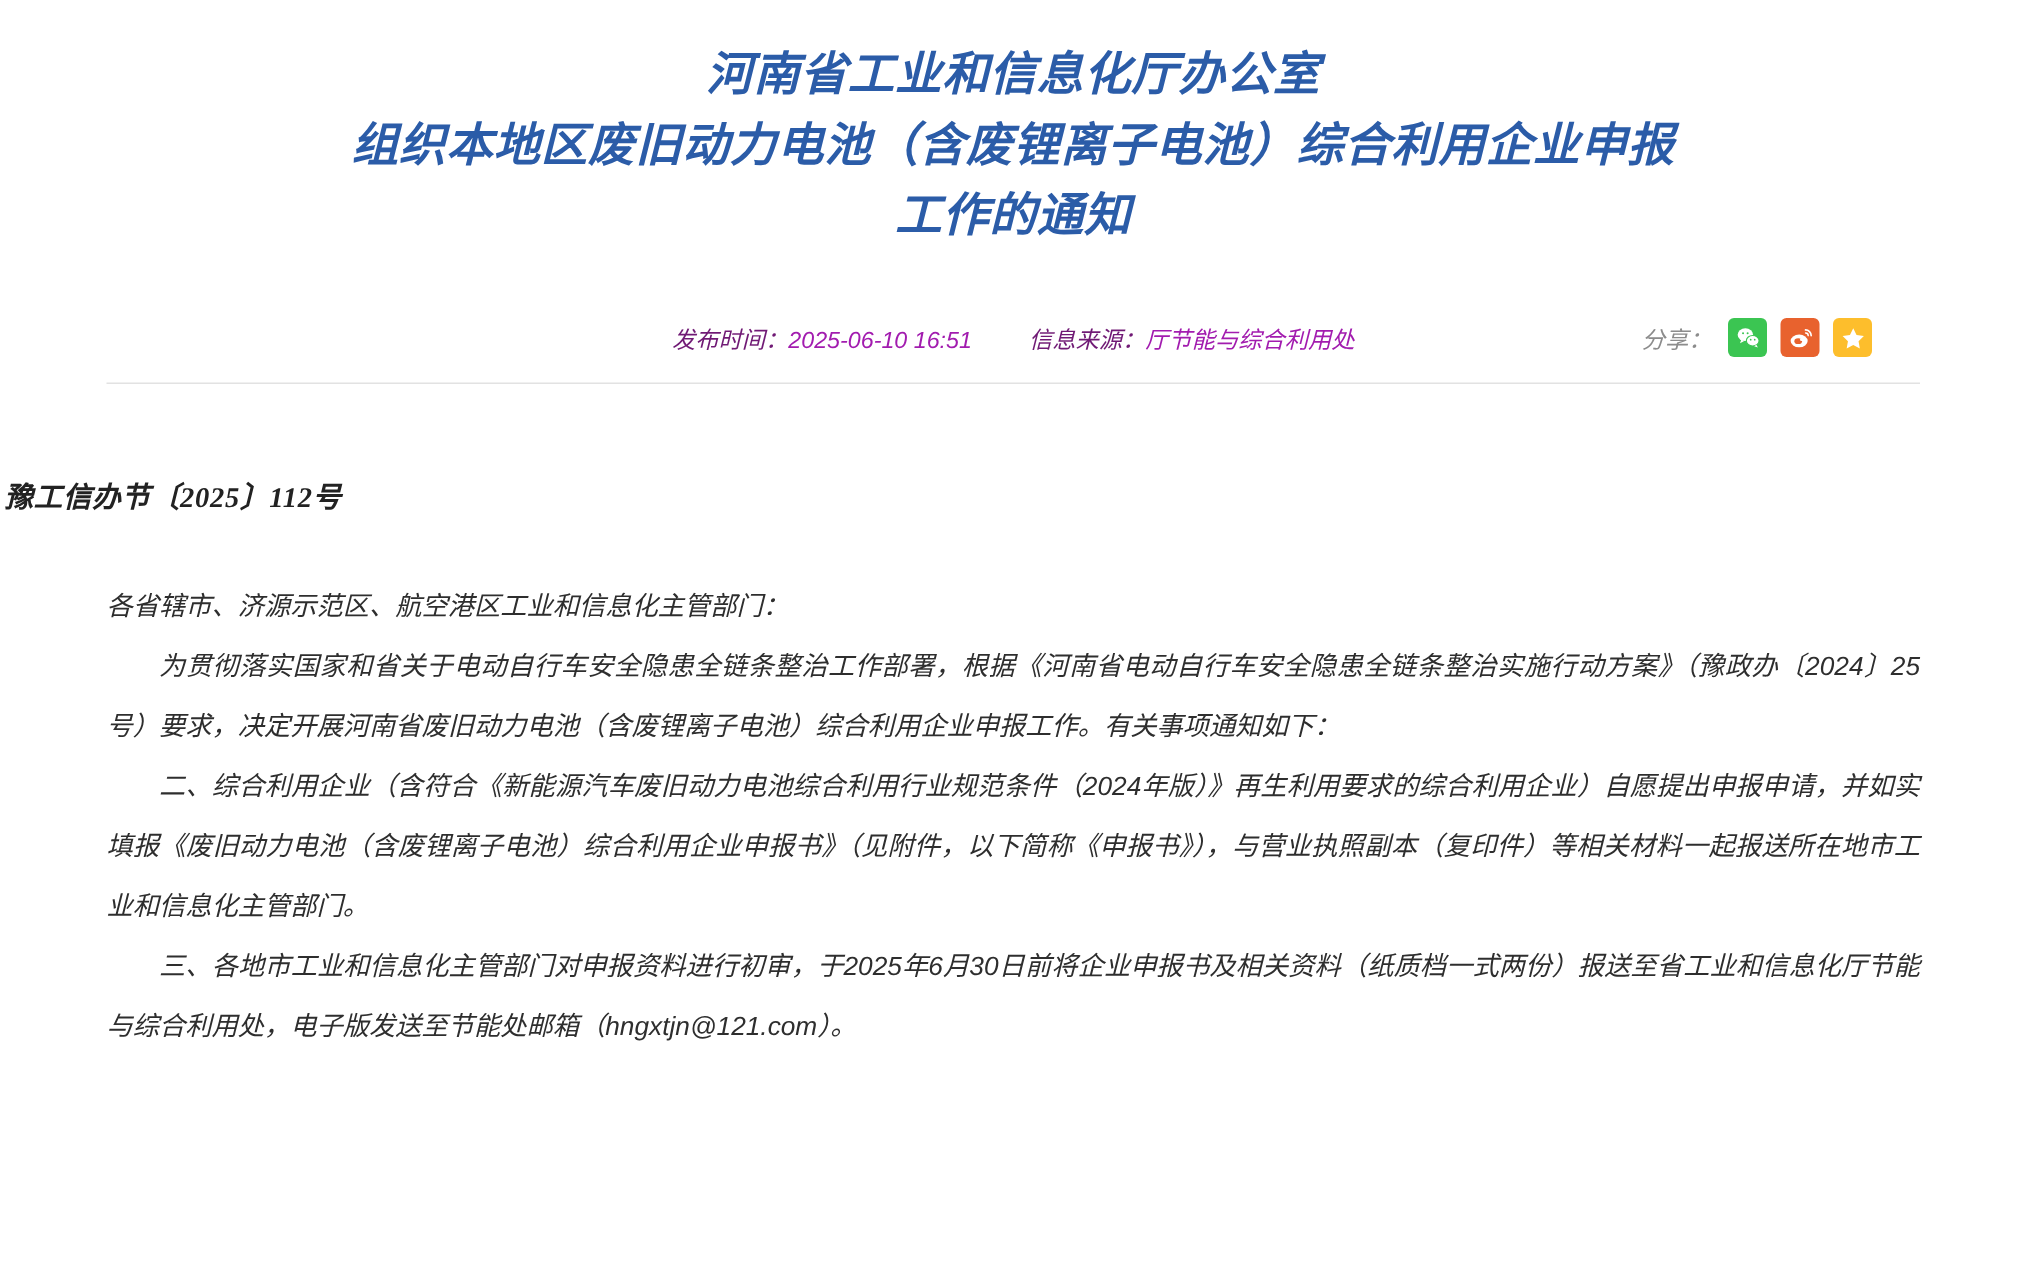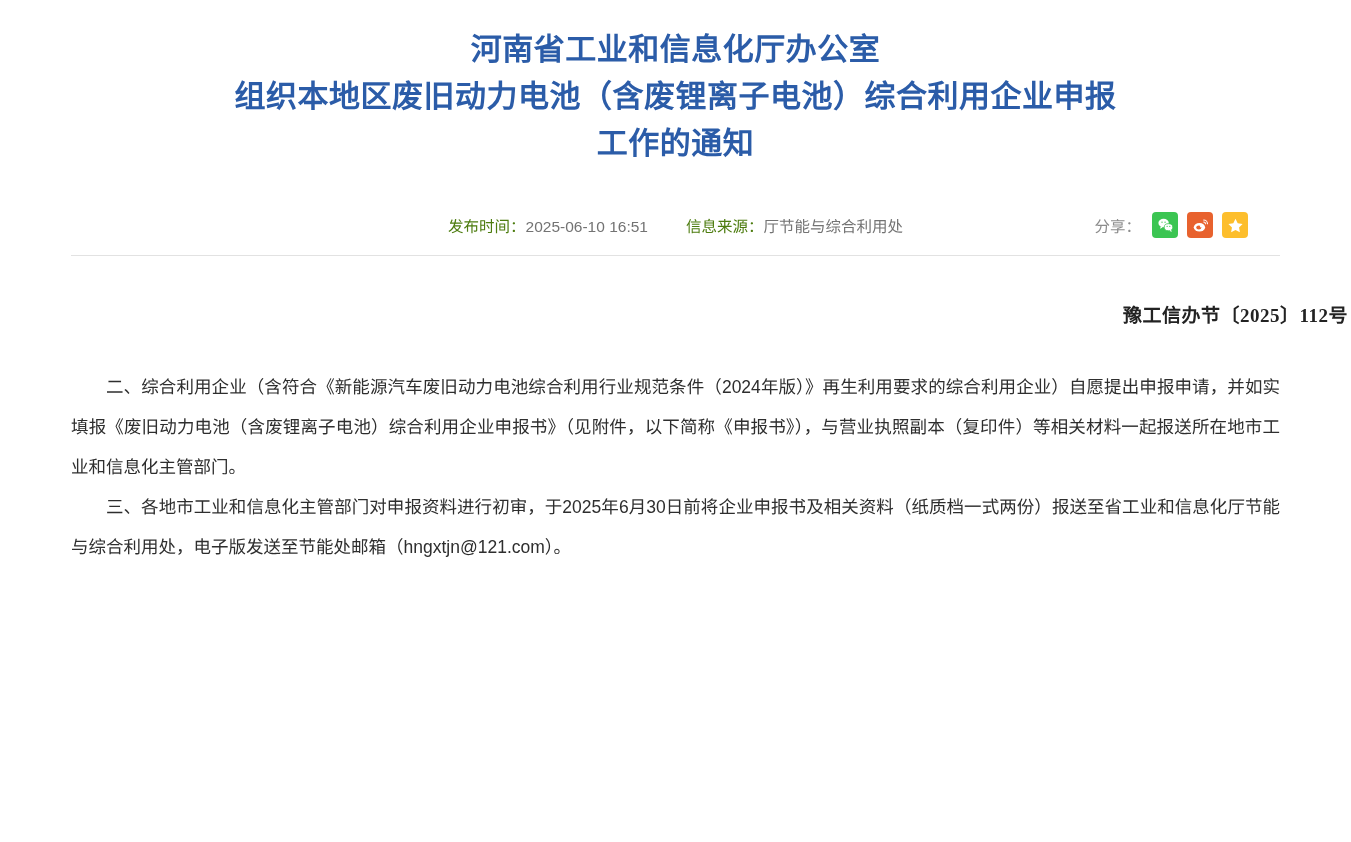--- a/index.html
+++ b/index.html
@@ -11,20 +11,21 @@
     width: 1351px;
     min-height: 842px;
     font-family: "Liberation Sans", "DejaVu Sans", sans-serif;
     color: #333333;
     -webkit-font-smoothing: antialiased;
   }
   .page {
     width: 1345px;
     margin: 0 auto;
     position: relative;
+    font-style: italic;
   }
 
   
   .title-block {
     padding: 26px 70px 0 70px;
     text-align: center;
   }
   .doc-title {
     font-size: 31px;
     line-height: 47px;
@@ -48,22 +49,22 @@
     font-size: 15.5px;
   }
   .meta-center {
     display: flex;
     align-items: center;
     gap: 38px;
   }
   .meta-item {
     white-space: nowrap;
   }
-  .meta-label { color: #4d7c0f; }
-  .meta-value { color: #737373; }
+  .meta-label { color: #701a75; }
+  .meta-value { color: #a21caf; }
 
   .share-wrap {
     position: absolute;
     right: 100px;
     top: 50%;
     transform: translateY(-50%);
     display: flex;
     align-items: center;
     gap: 9px;
     justify-content: flex-end;
@@ -92,22 +93,22 @@
 
   
   .divider {
     margin: 10px 68px 0 68px;
     border-top: 1px solid #e2e2e2;
     height: 0;
   }
 
   
   .docnum {
-    text-align: right;
-    margin-top: 44px;
+    text-align: left;
+    margin-top: 60px;
     font-size: 19px;
     font-weight: bold;
     color: #222222;
     font-family: "Liberation Serif", "DejaVu Serif", serif;
     letter-spacing: 0.5px;
   }
 
   
   .body-text {
     margin: 40px 68px 0 68px;
@@ -178,17 +179,19 @@
         </svg>
       </span>
     </div>
   </div>
 
   <div class="divider"></div>
 
   <div class="docnum">豫工信办节〔2025〕112号</div>
 
   <div class="body-text">
+    <p>各省辖市、济源示范区、航空港区工业和信息化主管部门：</p>
+    <p class="indent">为贯彻落实国家和省关于电动自行车安全隐患全链条整治工作部署，根据《河南省电动自行车安全隐患全链条整治实施行动方案》（豫政办〔2024〕25号）要求，决定开展河南省废旧动力电池（含废锂离子电池）综合利用企业申报工作。有关事项通知如下：</p>
     <p class="indent">二、综合利用企业（含符合《新能源汽车废旧动力电池综合利用行业规范条件（2024年版）》再生利用要求的综合利用企业）自愿提出申报申请，并如实填报《废旧动力电池（含废锂离子电池）综合利用企业申报书》（见附件，以下简称《申报书》），与营业执照副本（复印件）等相关材料一起报送所在地市工业和信息化主管部门。</p>
     <p class="indent">三、各地市工业和信息化主管部门对申报资料进行初审，于2025年6月30日前将企业申报书及相关资料（纸质档一式两份）报送至省工业和信息化厅节能与综合利用处，电子版发送至节能处邮箱（hngxtjn@121.com）。</p>
   </div>
 
 </div>
 
 </body></html>

